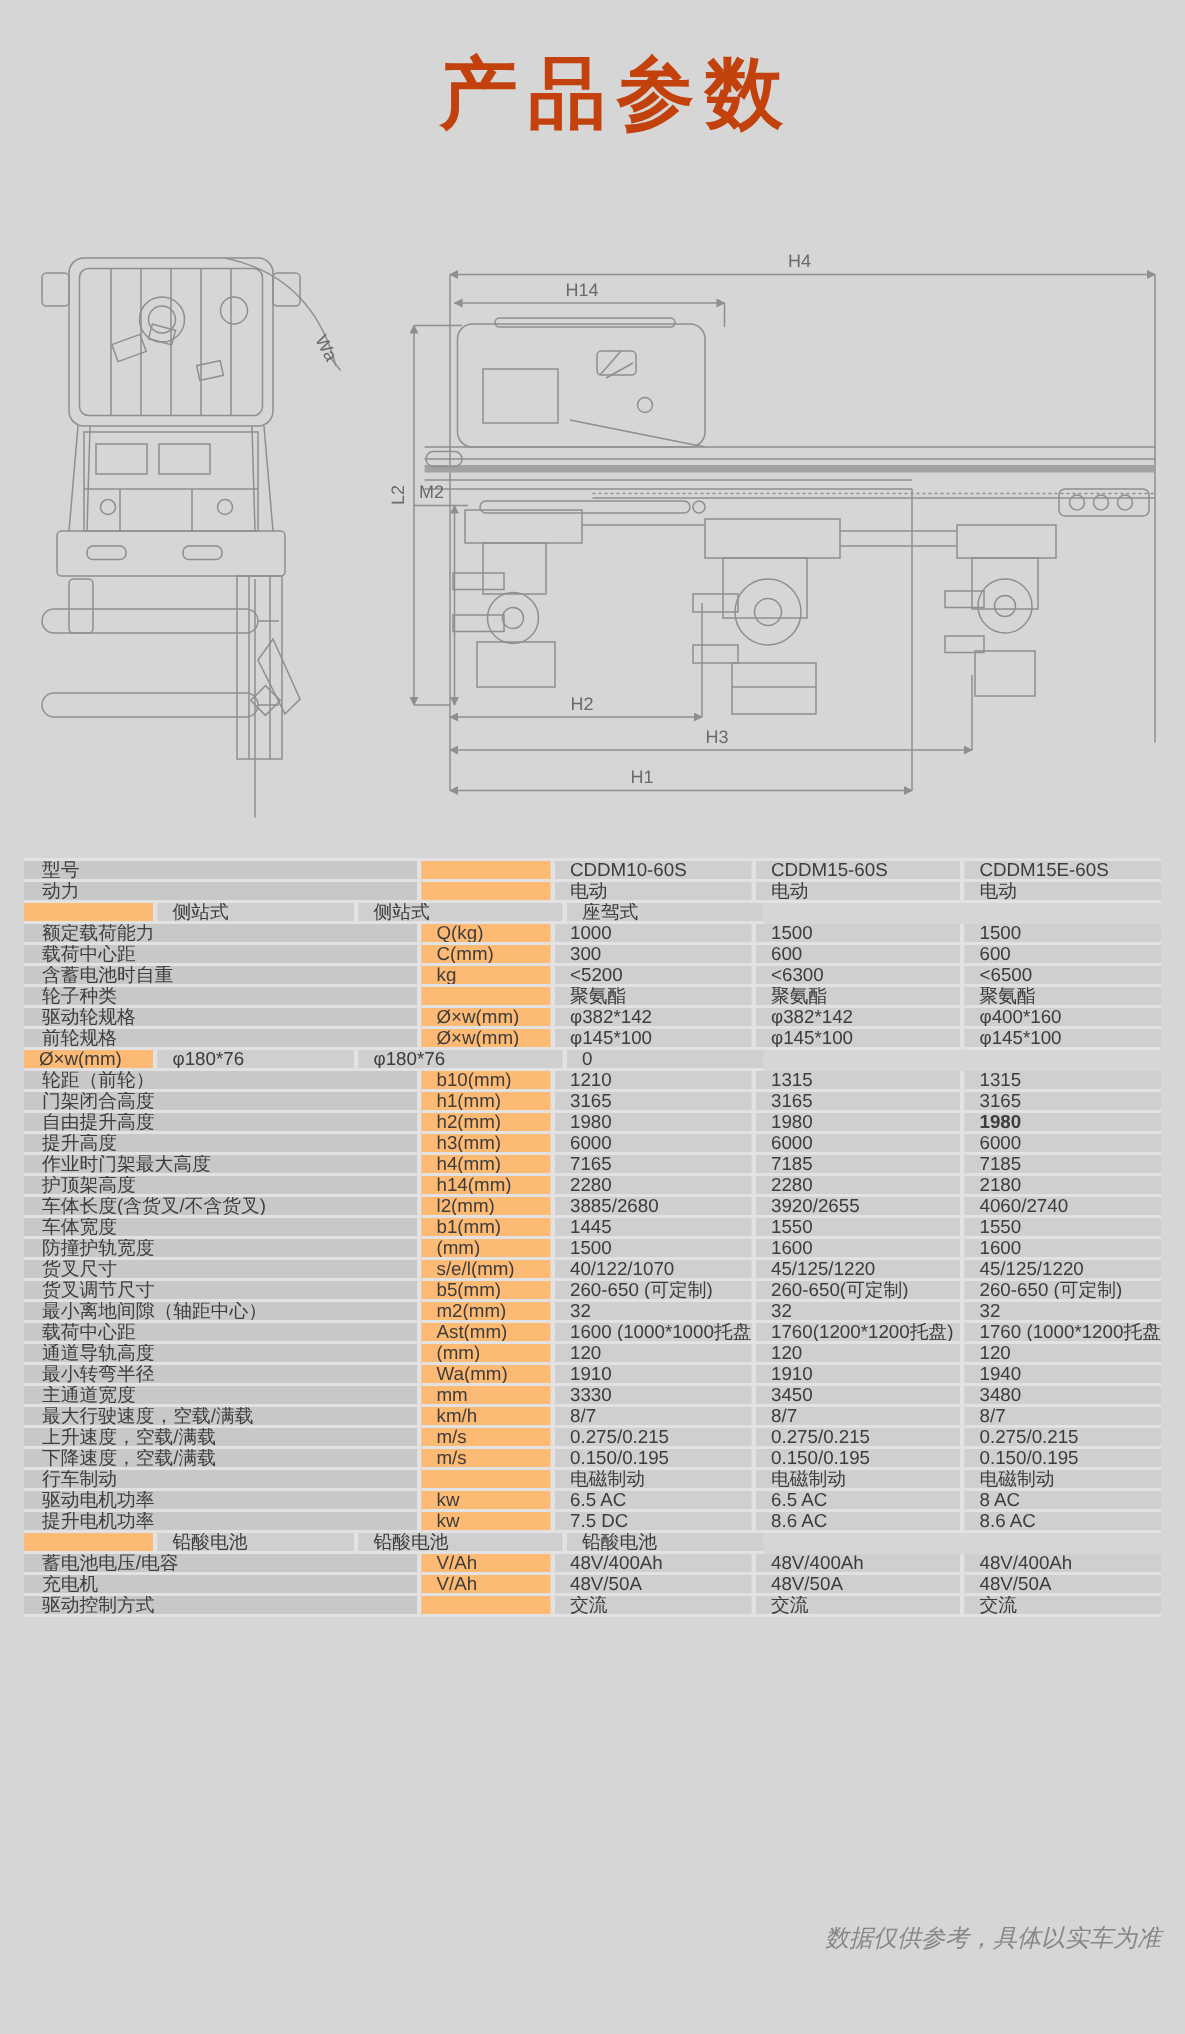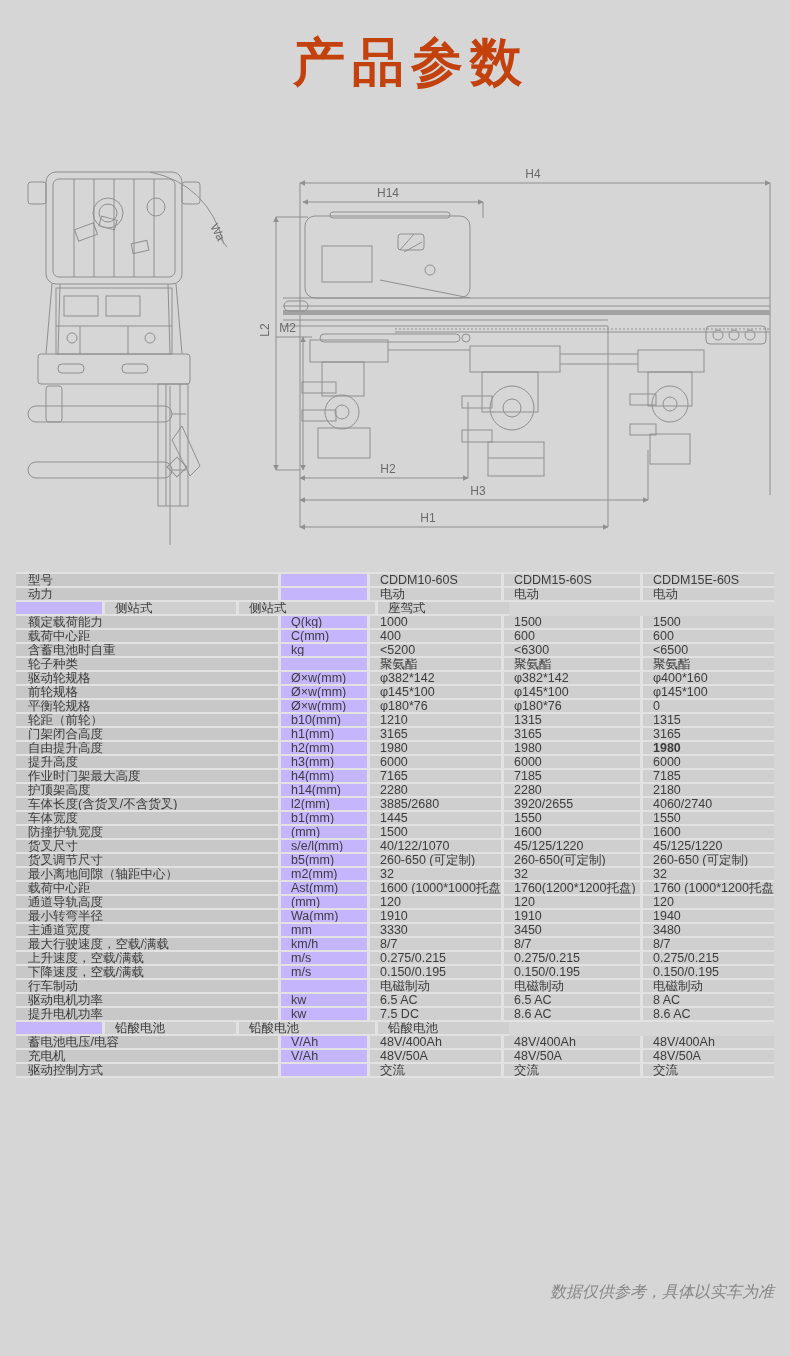--- a/index.html
+++ b/index.html
@@ -30,21 +30,21 @@
   .srow{display:flex;height:14px;box-sizing:border-box}
   .scell{
     box-sizing:border-box;
     border-bottom:2px solid #e2e2e2;
     border-right:3px solid #e2e2e2;
     font-size:12.5px;color:#3d3d3d;
     display:flex;align-items:center;
     overflow:hidden;white-space:nowrap;
   }
   .c-label{width:265px;background:#c8c8c8;padding-left:12px}
-  .c-unit{width:89px;background:#c4b5fd;padding-left:10px}
+  .c-unit{width:89px;background:#fdba74;padding-left:10px}
   .c-val{background:#cfcfcf;padding-left:10px}
   .c-v0{width:134px}
   .c-v1{width:139px}
   .c-v2{width:131px;border-right:none}
   .bold{font-weight:bold}
   .footer-note{
     position:absolute;top:1282px;right:16px;
     font-size:16px;color:#868686;font-style:italic;
   }
 </style>
@@ -207,21 +207,21 @@
       <div class="srow">
         <div class="scell c-label">额定载荷能力</div>
         <div class="scell c-unit">Q(kg)</div>
         <div class="scell c-val c-v0">1000</div>
         <div class="scell c-val c-v1">1500</div>
         <div class="scell c-val c-v2">1500</div>
       </div>
       <div class="srow">
         <div class="scell c-label">载荷中心距</div>
         <div class="scell c-unit">C(mm)</div>
-        <div class="scell c-val c-v0">400</div>
+        <div class="scell c-val c-v0">300</div>
         <div class="scell c-val c-v1">600</div>
         <div class="scell c-val c-v2">600</div>
       </div>
       <div class="srow">
         <div class="scell c-label">含蓄电池时自重</div>
         <div class="scell c-unit">kg</div>
         <div class="scell c-val c-v0">&lt;5200</div>
         <div class="scell c-val c-v1">&lt;6300</div>
         <div class="scell c-val c-v2">&lt;6500</div>
       </div>
@@ -240,21 +240,20 @@
         <div class="scell c-val c-v2">φ400*160</div>
       </div>
       <div class="srow">
         <div class="scell c-label">前轮规格</div>
         <div class="scell c-unit">Ø×w(mm)</div>
         <div class="scell c-val c-v0">φ145*100</div>
         <div class="scell c-val c-v1">φ145*100</div>
         <div class="scell c-val c-v2">φ145*100</div>
       </div>
       <div class="srow">
-        <div class="scell c-label">平衡轮规格</div>
         <div class="scell c-unit">Ø×w(mm)</div>
         <div class="scell c-val c-v0">φ180*76</div>
         <div class="scell c-val c-v1">φ180*76</div>
         <div class="scell c-val c-v2">0</div>
       </div>
       <div class="srow">
         <div class="scell c-label">轮距（前轮）</div>
         <div class="scell c-unit">b10(mm)</div>
         <div class="scell c-val c-v0">1210</div>
         <div class="scell c-val c-v1">1315</div>

